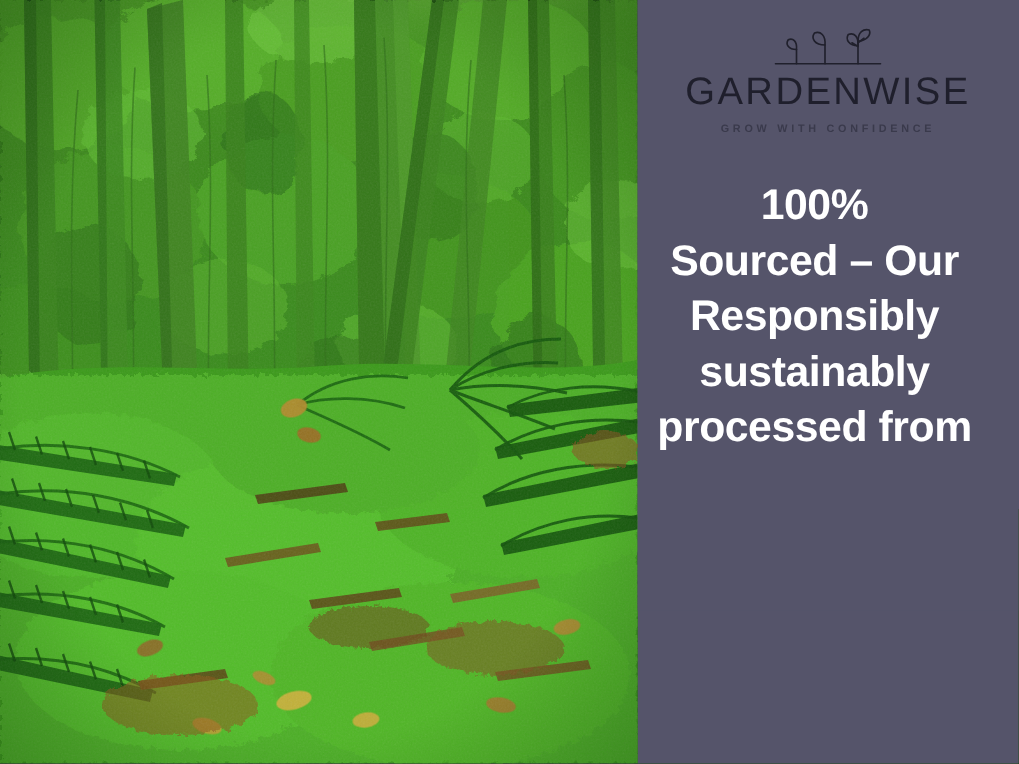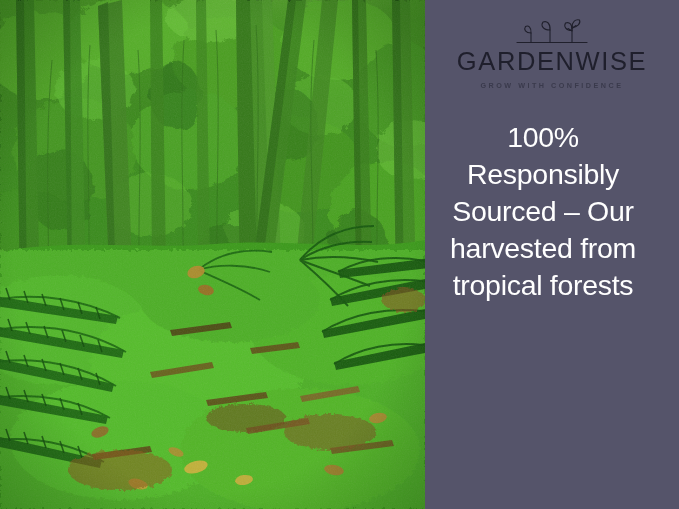--- a/index.html
+++ b/index.html
@@ -65,21 +65,21 @@
   }
 
   
   .headline {
     margin-top:30px;
     width:236px;
     text-align:center;
     color:#ffffff;
     font-size:28.5px;
     line-height:37px;
-    font-weight:400;
+    font-weight:700;
     letter-spacing:-0.3px;
     word-spacing:0px;
   }
   .headline .ln { display:block; white-space:nowrap; }
 </style>
 </head>
 <body>
 
 <div class="banner">
 
@@ -327,20 +327,20 @@
           <path d="M57 9.5 C62.5 9 66 5.5 64.5 2 C60.5 1 57 3.5 57 9.5 Z"></path>
           <path d="M57 13 L53 10.5 M57 10.5 L61 7.5"></path>
         </g>
       </svg>
       <div class="logo-word">GARDENWISE</div>
       <div class="logo-tag">GROW WITH CONFIDENCE</div>
     </div>
 
     <div class="headline">
       <span class="ln">100%</span>
+      <span class="ln">Sourced – Our</span>
       <span class="ln">Responsibly</span>
-      <span class="ln">Sourced – Our</span>
-      <span class="ln">harvested from</span>
-      <span class="ln">tropical forests</span>
+      <span class="ln">sustainably</span>
+      <span class="ln">processed from</span>
     </div>
 
   </div>
 </div>
 
 </body></html>

